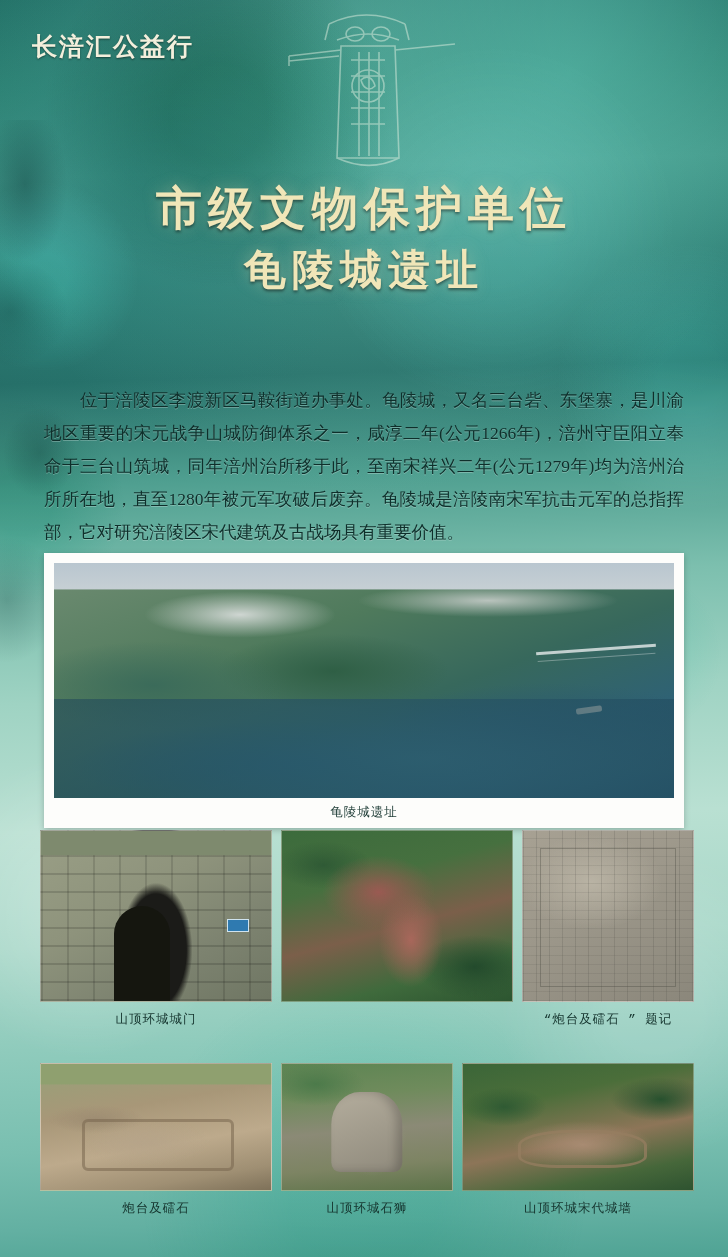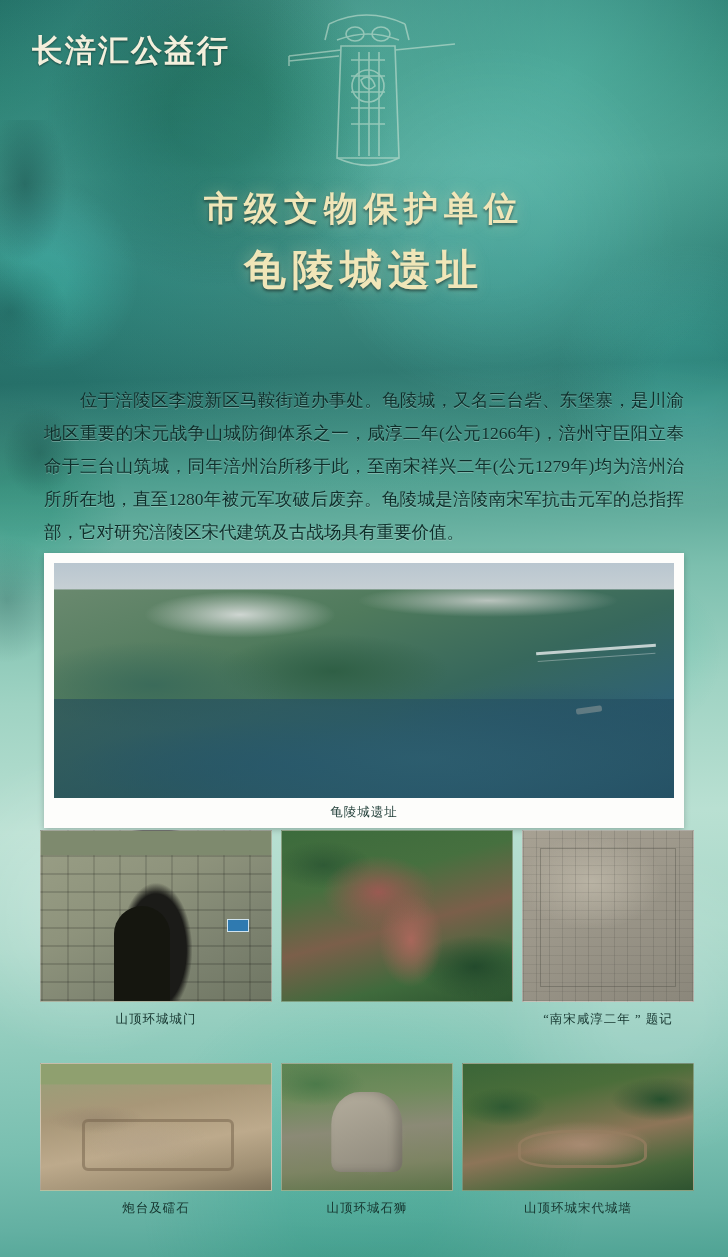--- a/index.html
+++ b/index.html
@@ -46,21 +46,21 @@
       radial-gradient(ellipse 55% 12% at 20% 30%, rgba(15,60,58,0.35), rgba(0,0,0,0) 70%),
       radial-gradient(ellipse 35% 10% at 40% 52%, rgba(15,60,58,0.30), rgba(0,0,0,0) 70%),
       radial-gradient(ellipse 50% 14% at 18% 75%, rgba(15,60,58,0.28), rgba(0,0,0,0) 70%);
     pointer-events: none;
   }
   
   .brand {
     position: absolute;
     left: 32px; top: 30px;
     font-family: Liberation Serif, serif;
-    font-size: 31px;
+    font-size: 25px;
     letter-spacing: 2px;
     color: #f3efdc;
     text-shadow: 0 1px 2px rgba(0,0,0,0.45);
     font-weight: 700;
   }
   .bell {
     position: absolute;
     left: 50%; top: 6px;
     transform: translateX(-50%);
     opacity: 0.55;
@@ -73,21 +73,21 @@
   }
   .title-main, .title-sub {
     font-family: "Liberation Serif", serif;
     font-weight: 700;
     color: #f0e6b8;
     letter-spacing: 6px;
     text-shadow:
       0 2px 3px rgba(0,0,0,0.45),
       0 0 16px rgba(240,230,184,0.35);
   }
-  .title-main { font-size: 34px; line-height: 58px; }
+  .title-main { font-size: 46px; line-height: 58px; }
   .title-sub  { font-size: 42px; line-height: 64px; }
 
   .intro {
     position: absolute;
     left: 44px; right: 44px;
     top: 384px;
     font-family: "Liberation Serif", serif;
     font-size: 17.5px;
     line-height: 33px;
     color: #0f2f2b;
@@ -118,21 +118,21 @@
   .grid-row {
     position: absolute;
     display: flex;
     gap: 9px;
   }
   .row1 { left: 40px; top: 830px; }
   .row2 { left: 40px; top: 1063px; }
   .cell { display: flex; flex-direction: column; }
   .cell .ph { position: relative; overflow: hidden; border: 1px solid rgba(255,255,255,0.35); }
   .cell .cap2 {
-    font-family: Liberation Serif, serif;
+    font-family: Liberation Mono, monospace;
     font-size: 12.5px;
     color: #15342e;
     text-align: center;
     padding-top: 9px;
     letter-spacing: 1px;
   }
 
   
   .ph { background: #4a5a44; }
   
@@ -298,21 +298,21 @@
         <div class="sign"></div>
       </div>
       <div class="cap2">山顶环城城门</div>
     </div>
     <div class="cell">
       <div class="ph p-trail" style="width:232px;height:172px"></div>
       <div class="cap2"></div>
     </div>
     <div class="cell">
       <div class="ph p-stele" style="width:172px;height:172px"></div>
-      <div class="cap2">“南宋咸淳二年 ” 题记</div>
+      <div class="cap2">“炮台及礌石 ” 题记</div>
     </div>
   </div>
 
   <div class="grid-row row2">
     <div class="cell">
       <div class="ph p-dig" style="width:232px;height:128px"></div>
       <div class="cap2">炮台及礌石</div>
     </div>
     <div class="cell">
       <div class="ph p-lion" style="width:172px;height:128px">

